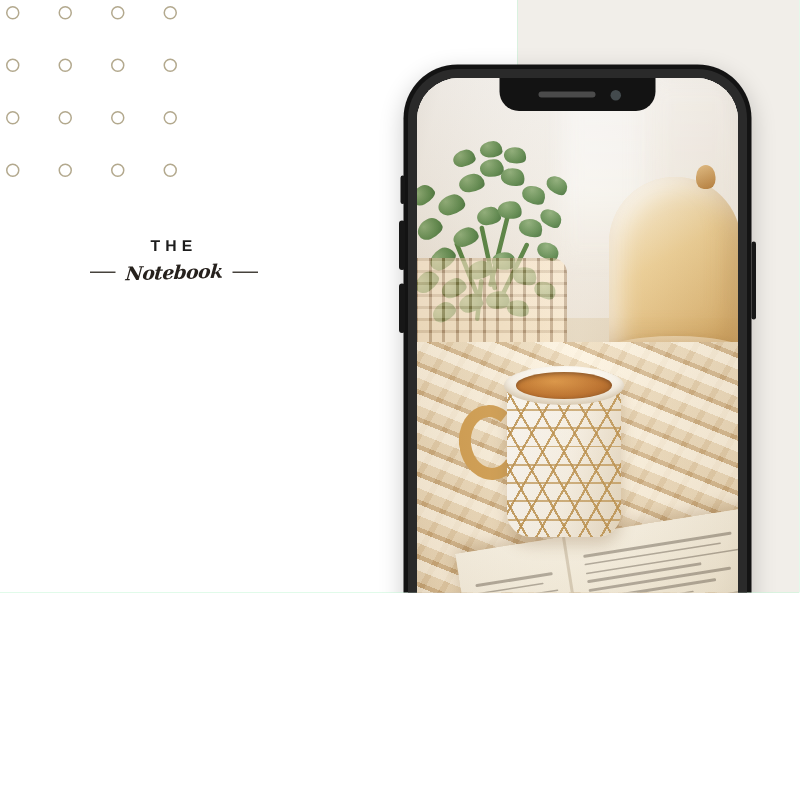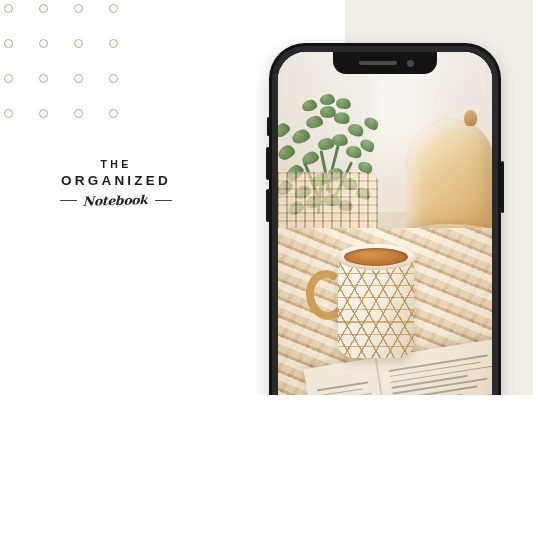--- a/index.html
+++ b/index.html
@@ -530,21 +530,20 @@
       <div class="grid-dot" style="left: 74px; top: 74px; border-color: rgb(179, 169, 142);"></div>
       <div class="grid-dot" style="left: 109px; top: 74px; border-color: rgb(179, 169, 142);"></div>
       <div class="grid-dot" style="left: 4px; top: 109px; border-color: rgb(179, 169, 142);"></div>
       <div class="grid-dot" style="left: 39px; top: 109px; border-color: rgb(179, 169, 142);"></div>
       <div class="grid-dot" style="left: 74px; top: 109px; border-color: rgb(179, 169, 142);"></div>
       <div class="grid-dot" style="left: 109px; top: 109px; border-color: rgb(179, 169, 142);"></div>
     </div>
 
   <div class="logo-block">
     <div class="logo-the">THE</div>
-    <div class="logo-organized">ORGANIZED</div>
     <div class="logo-script-row">
       <span class="logo-rule"></span>
       <span class="logo-script">Notebook</span>
       <span class="logo-rule"></span>
     </div>
   </div>
 
 
   <div class="cta-rule"></div>
 

